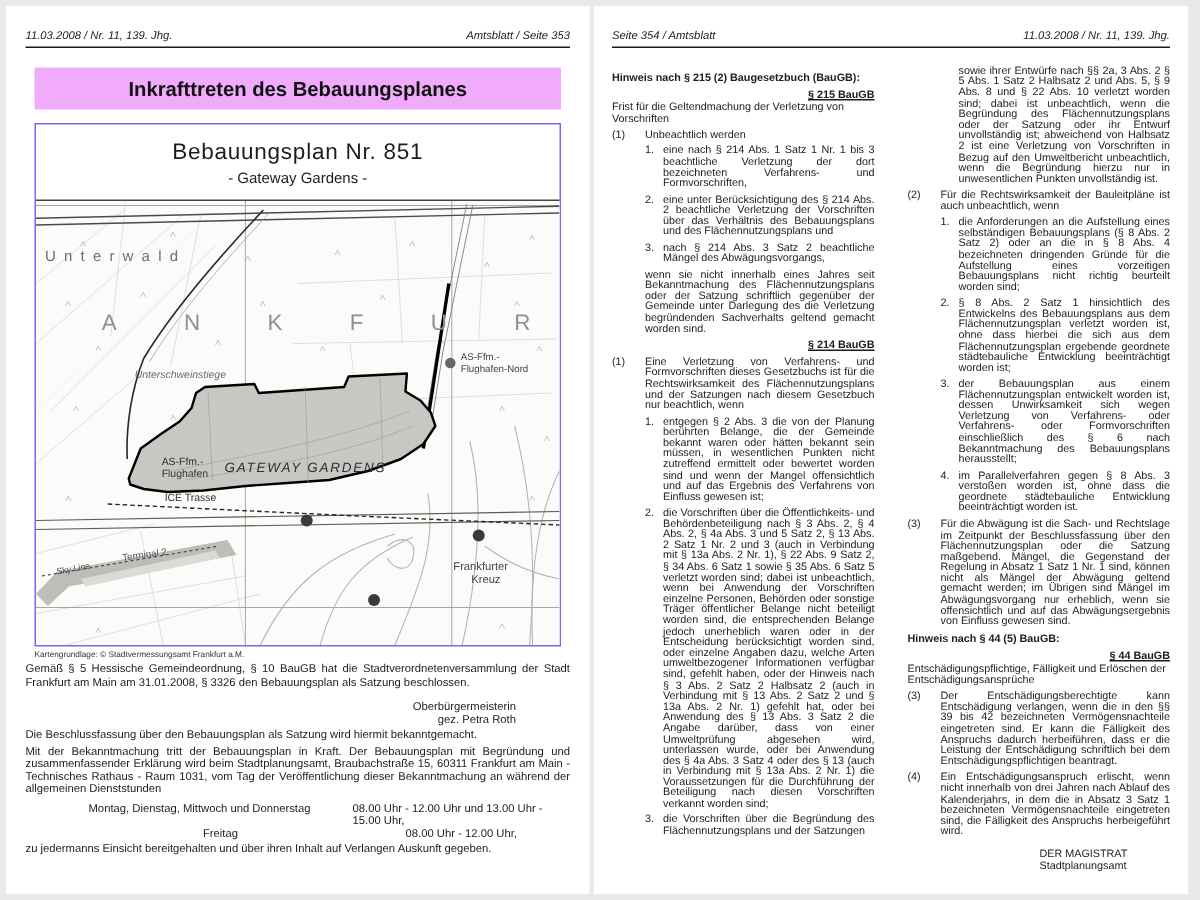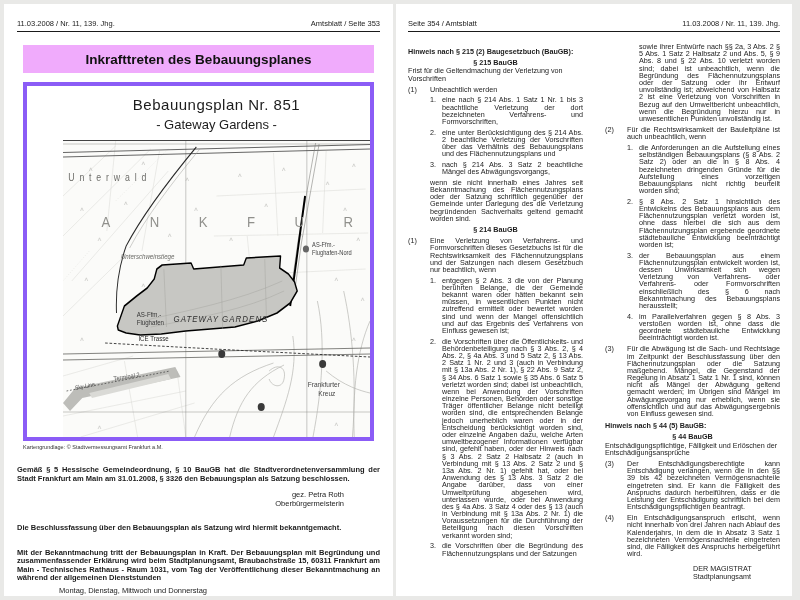--- a/index.html
+++ b/index.html
@@ -8,41 +8,41 @@
     position:relative; background:#e9e9e7;
     font-family:"Liberation Sans", sans-serif; color:#1c1c1c;
     overflow:hidden;
   }
   .page { position:absolute; top:4px; bottom:4px; background:#ffffff; overflow:hidden; }
   #pageL { left:4px;  width:389px; padding:0 13px; }
   #pageR { left:396px; width:396px; padding:0 12px; }
 
   .hdr { display:flex; justify-content:space-between; align-items:flex-end;
          font-size:7.5px; line-height:9px; color:#222;
-         padding:15px 0 3px 0; border-bottom:1px solid #1a1a1a; }
+         padding:15px 0 3px 0; border-bottom:1px solid #1a1a1a;font-style:italic; }
 
   
   .titlebar { margin:13px 6px 0; background:#f0abfc; text-align:center;
               font-weight:bold; font-size:13.5px; padding:7px 0 6px; color:#111; }
-  .mapframe { margin:9px 6px 0; border:4px solid #8b5cf6;padding-left:36px; }
+  .mapframe { margin:9px 6px 0; border:1px solid #8b5cf6; }
   .maptitle { text-align:center; border-bottom:1px solid #444; padding:10px 0 8px; }
   .maptitle .l1 { font-size:15px; letter-spacing:.5px; }
-  .maptitle .l2 { font-size:13px; margin-top:4px; }
+  .maptitle .l2 { font-size:10px; margin-top:4px; }
   .mapsvg { display:block; width:100%; height:296px; background:#fbfbf9; }
   .caption { margin:3px 6px 0; font-size:5.5px; color:#333; }
-  .lp { font-size:7.5px; line-height:8.5px; text-align:justify; margin-top:16px;font-weight:bold; }
+  .lp { font-size:7.5px; line-height:8.5px; text-align:justify; margin-top:2px; }
   .sig { margin:8px 36px 0 0; text-align:right; font-size:7.5px; line-height:8.6px; }
   .hours { display:flex; margin:4px 0 0 42px; font-size:7.5px; line-height:8.6px; }
   .hours .d { width:176px; } .hours .t { flex:1; }
 
   
   .cols { display:flex; gap:22px; margin-top:11px; }
   .col { flex:1; font-size:7.2px; line-height:7.18px; min-width:0; }
   .b-hb { font-weight:bold; margin-top:5px; white-space:nowrap; }
-  .b-hc { font-weight:bold; text-align:center; margin-top:4px; }
+  .b-hc { font-weight:bold; text-align:right; margin-top:4px;text-decoration:underline; }
   .b-p  { margin-top:1px; }
   .b-num { display:flex; margin-top:4px; }
   .b-num > .mk { flex:0 0 22px; }
   .b-num > .tx { flex:1; text-align:justify; }
   .b-li { display:flex; margin:3.5px 0 0 22px; }
   .b-li > .mk { flex:0 0 12px; }
   .b-li > .tx { flex:1; text-align:justify; }
   .b-cont { margin:3.5px 0 0 22px; text-align:justify; }
   .b-licont { margin:0 0 0 34px; text-align:justify; }
   .b-sig { margin:8px 0 0 88px; }
@@ -198,29 +198,30 @@
       <text x="279" y="246" font-size="7.5" fill="#444">Frankfurter</text>
       <text x="291" y="255" font-size="7.5" fill="#444">Kreuz</text>
     </svg>
   </div>
 
   <div class="caption">Kartengrundlage: © Stadtvermessungsamt Frankfurt a.M.</div>
 
   <p class="lp">Gemäß § 5 Hessische Gemeindeordnung, § 10 BauGB hat die Stadtverordnetenversammlung der Stadt Frankfurt am Main am 31.01.2008, § 3326 den Bebauungsplan als Satzung beschlossen.</p>
 
   <div class="sig">
+    <div>Oberbürgermeisterin</div>
     <div>gez. Petra Roth</div>
-    <div>Oberbürgermeisterin</div>
   </div>
 
   <p class="lp">Die Beschlussfassung über den Bebauungsplan als Satzung wird hiermit bekanntgemacht.</p>
   <p class="lp">Mit der Bekanntmachung tritt der Bebauungsplan in Kraft. Der Bebauungsplan mit Begründung und zusammenfassender Erklärung wird beim Stadtplanungsamt, Braubachstraße 15, 60311 Frankfurt am Main - Technisches Rathaus - Raum 1031, vom Tag der Veröffentlichung dieser Bekanntmachung an während der allgemeinen Dienststunden</p>
 
   <div class="hours">
     <span class="d">Montag, Dienstag, Mittwoch und Donnerstag</span>
+    <span class="t">08.00 Uhr - 12.00 Uhr und 13.00 Uhr - 15.00 Uhr,</span>
   </div>
   <div class="hours" style="margin-top:0;text-align:center;">
     <span class="d">Freitag</span>
     <span class="t">08.00 Uhr - 12.00 Uhr,</span>
   </div>
 
   <p class="lp">zu jedermanns Einsicht bereitgehalten und über ihren Inhalt auf Verlangen Auskunft gegeben.</p>
 </div>
 
 <div class="page" id="pageR">

